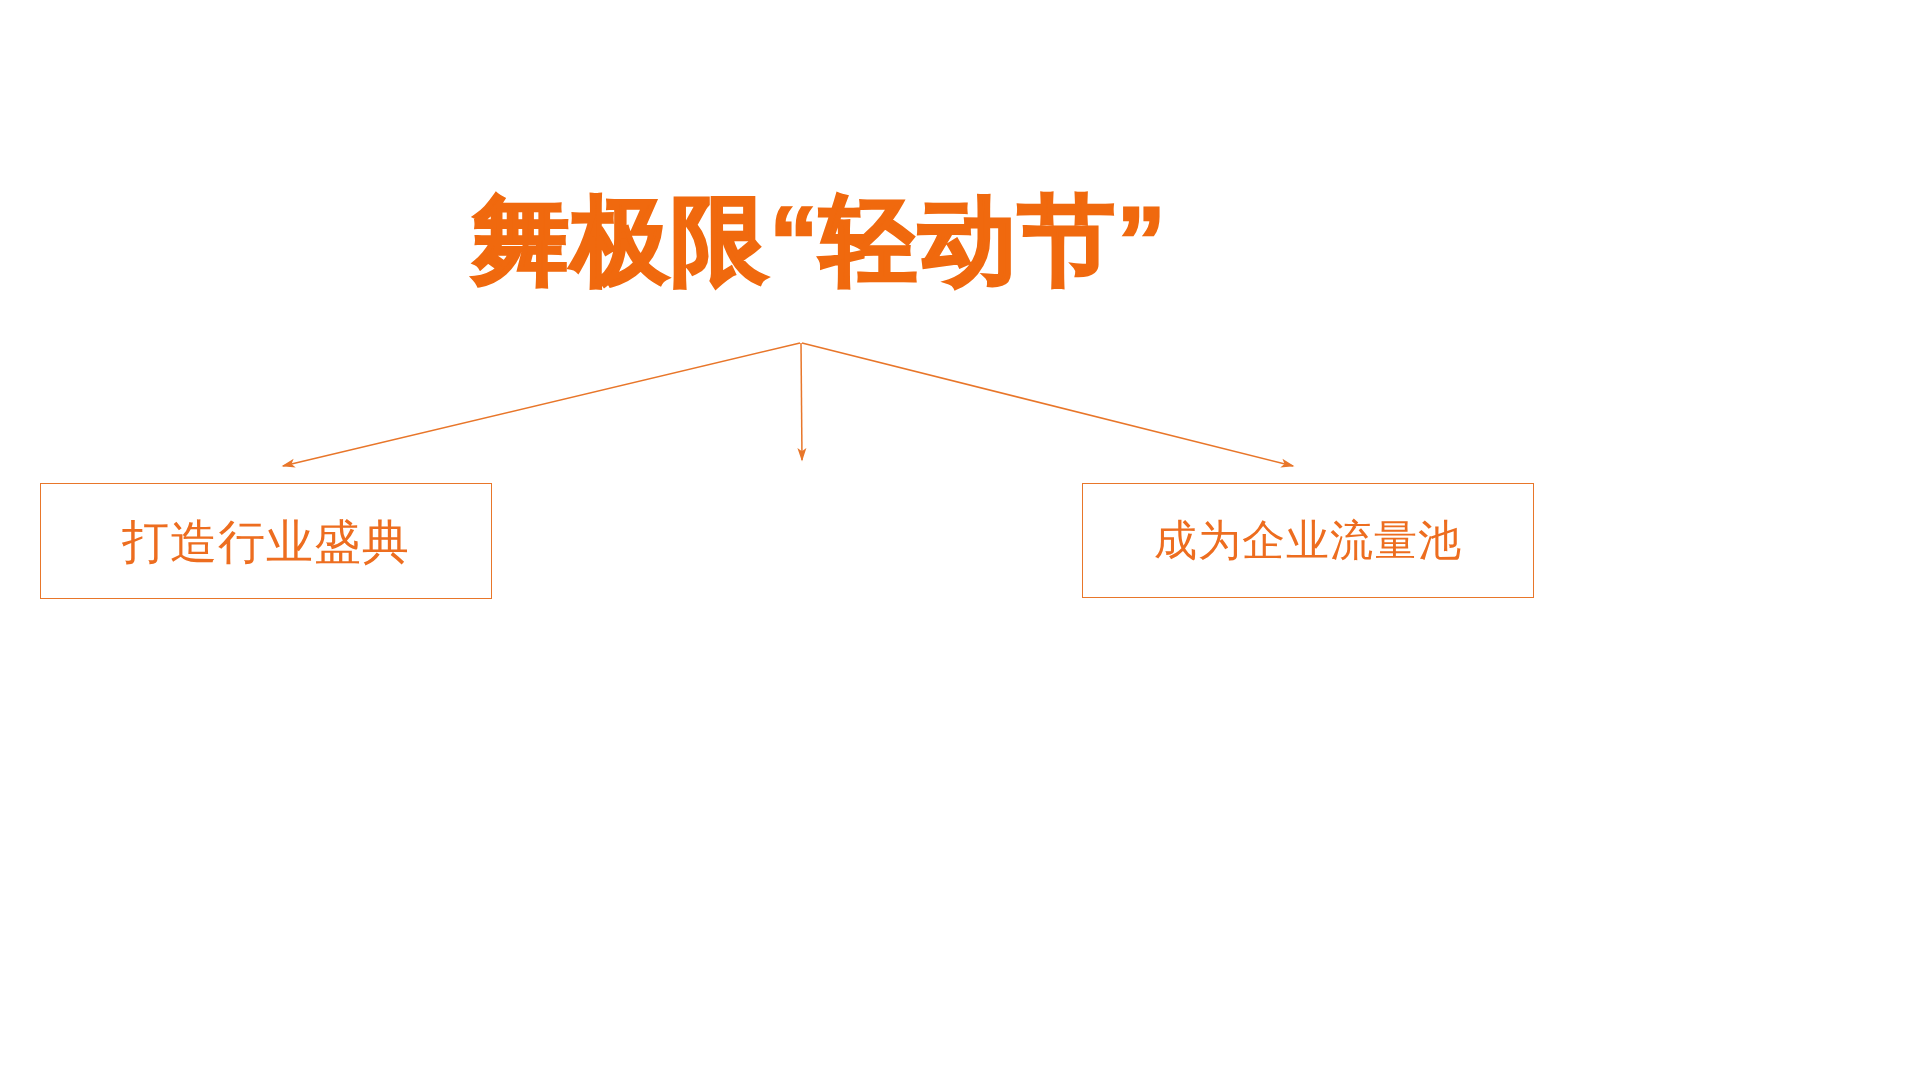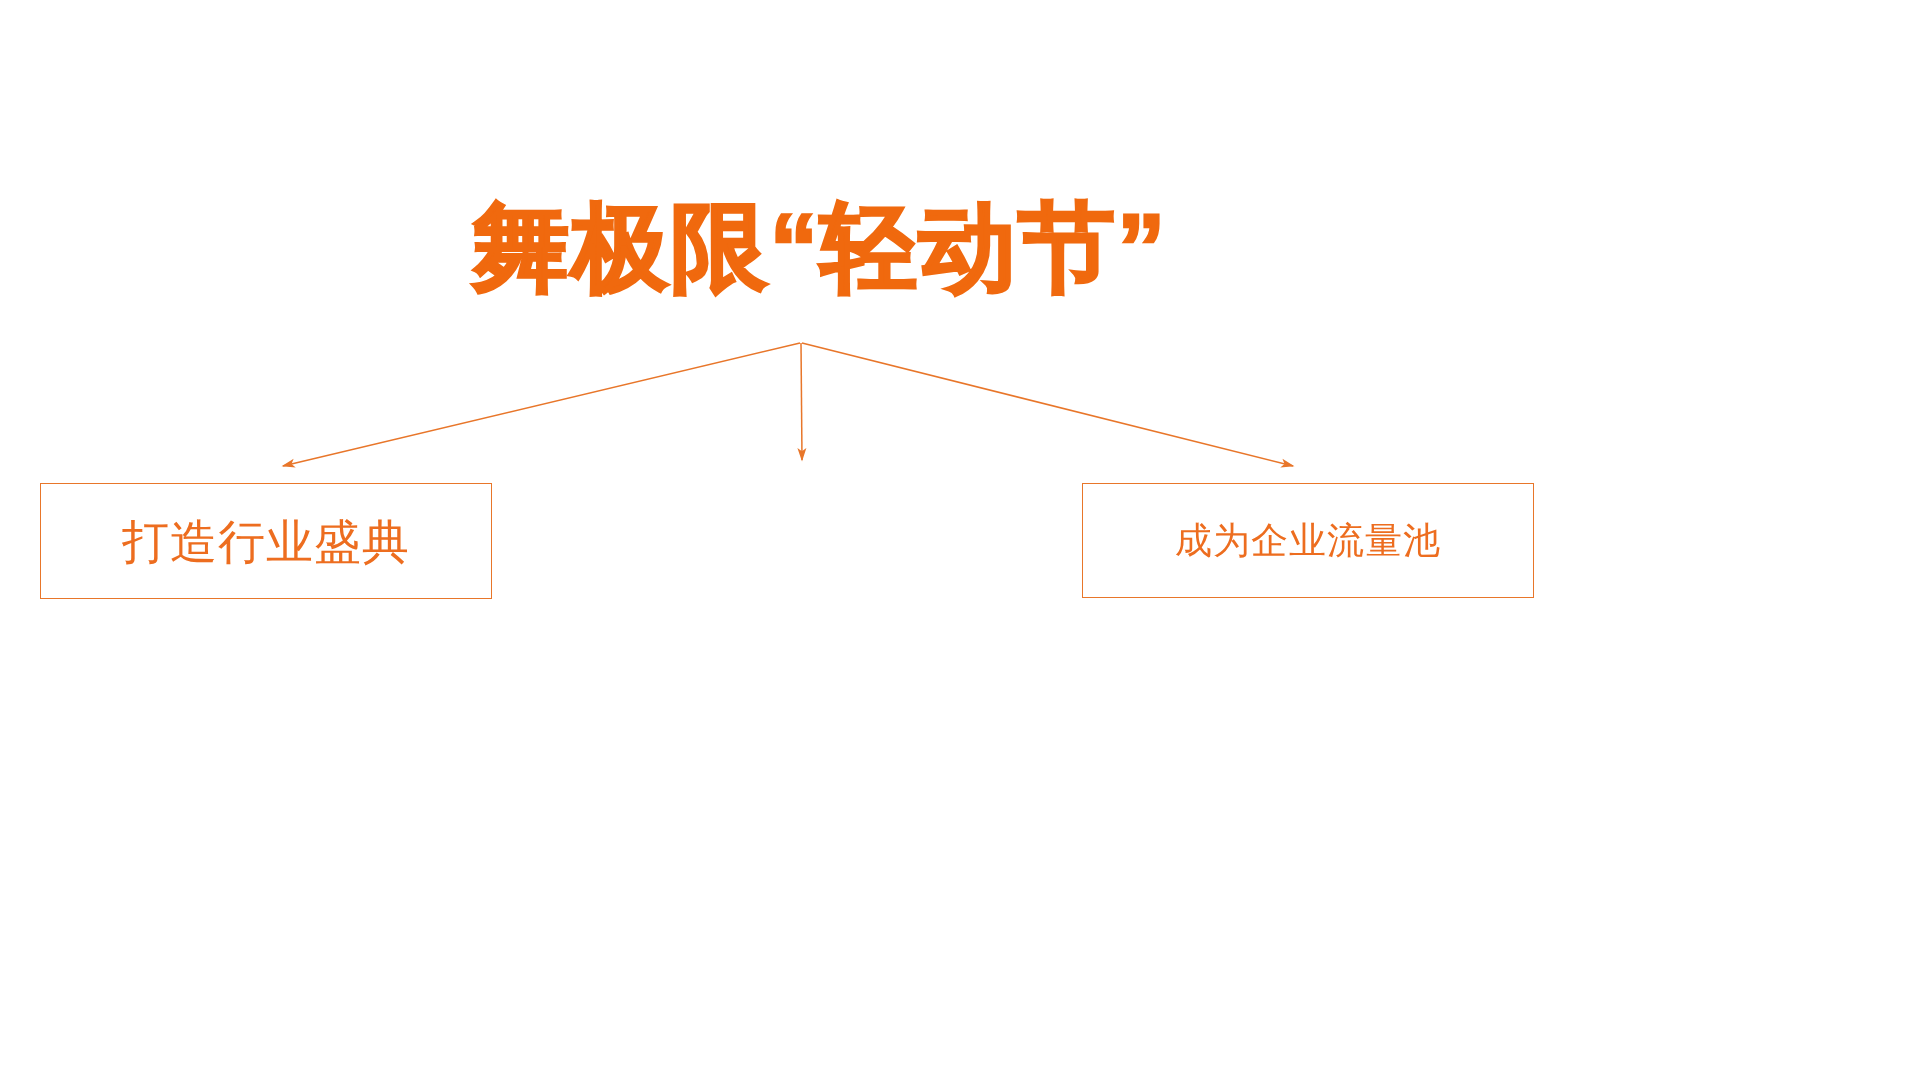--- a/index.html
+++ b/index.html
@@ -20,21 +20,21 @@
     width: 1920px;
     height: 1080px;
     background: #ffffff;
     overflow: hidden;
   }
 
   
   #slide-title {
     position: absolute;
     left: 0;
-    top: 199px;
+    top: 192px;
     width: 1640px;
     text-align: center;
     font-size: 97px;
     line-height: 1.02;
     font-weight: 700;
     letter-spacing: 2px;
     color: #F0690E;
     white-space: nowrap;
     -webkit-text-stroke: 2.5px #F0690E;
   }
@@ -67,21 +67,21 @@
     color: #ED6D1F;
     white-space: nowrap;
     letter-spacing: 1px;
   }
 
   #box-1 { left: 40px;   top: 483px; width: 452px; height: 116px; }
   #box-2 { left: 563px;  top: 480px; width: 464px; height: 118px; }
   #box-3 { left: 1082px; top: 483px; width: 452px; height: 115px; }
 
   #box-2 .node-label { font-size: 46px; }
-  #box-3 .node-label { font-size: 37px; }
+  #box-3 .node-label { font-size: 43px; }
 </style>
 </head>
 <body>
 
 <div id="slide">
 
   <div id="slide-title">舞极限“轻动节”</div>
 
   <svg id="connectors" viewBox="0 0 1920 1080" xmlns="http://www.w3.org/2000/svg">
     <defs>

